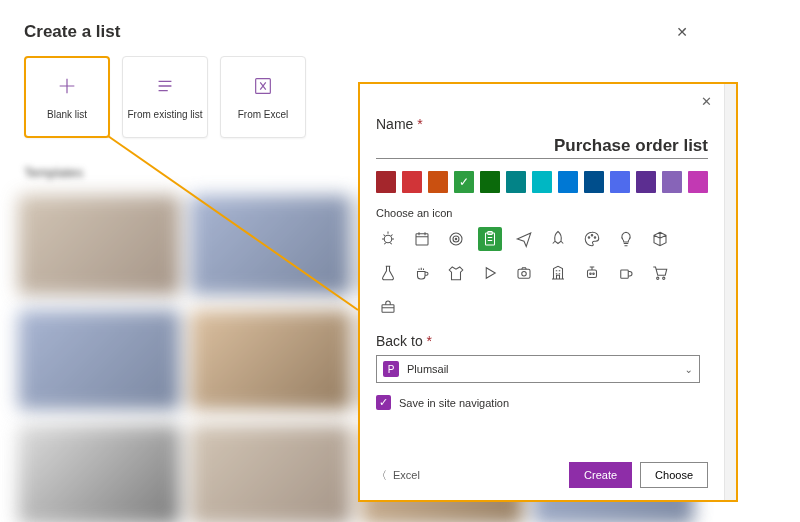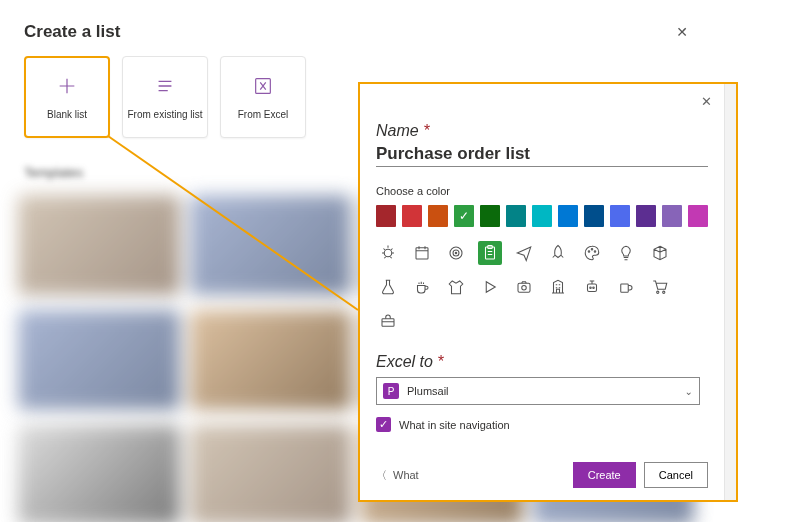--- a/index.html
+++ b/index.html
@@ -22,23 +22,23 @@
   .card .lbl { font-size: 10px; color: #333; }
   .blur-label { position: absolute; left: 24px; top: 165px; color: #444; filter: blur(3px); font-size: 13px; }
 
   .callout-line { position: absolute; stroke: #f2a100; stroke-width: 2; fill: none; pointer-events: none; }
 
   .panel-wrap { position: absolute; left: 358px; top: 82px; width: 380px; height: 420px; border: 2px solid #f2a100; background: #fff; display: flex; }
   .panel { flex: 1; overflow: hidden; position: relative; padding: 18px 16px 14px 16px; font-size: 12px; color: #323130; }
   .scrollbar { width: 12px; background: #f3f3f3; border-left: 1px solid #e5e5e5; }
   .panel-close { position: absolute; right: 12px; top: 10px; background: none; border: none; color: #666; font-size: 13px; cursor: pointer; }
 
-  .fld-label { font-size: 16px; color: #323130; margin-top: 20px; font-style: italic; }
+  .fld-label { font-size: 14px; color: #323130; margin-top: 14px; }
   .req::after { content: " *"; color: #a4262c; }
-  .name-input { width: 100%; border: none; border-bottom: 1px solid #888; font-size: 17px; font-weight: 600; padding: 4px 0 2px; margin-bottom: 12px; outline: none; color: #323130; }
+  .name-input { width: 100%; border: none; border-bottom: 1px solid #888; font-size: 17px; font-weight: 600; padding: 4px 0 2px; margin-bottom: 12px; outline: none; color: #323130; text-align: right; }
   .desc-input { width: 100%; border: none; border-bottom: 1px solid #bbb; font-size: 11px; padding: 3px 0 3px; margin-bottom: 14px; outline: none; color: #666; }
   .section-lbl { font-size: 11px; margin: 6px 0 8px; }
   .swatches { display: flex; gap: 6px; margin-bottom: 14px; }
   .sw { width: 22px; height: 22px; border-radius: 1px; cursor: pointer; display: flex; align-items: center; justify-content: center; color: #fff; font-size: 12px; }
   .icons-grid { display: flex; flex-wrap: wrap; gap: 10px; margin-bottom: 14px; width: 320px; }
   .ig { width: 24px; height: 24px; display: flex; align-items: center; justify-content: center; color: #555; cursor: pointer; border-radius: 2px; }
   .ig svg { width: 18px; height: 18px; stroke: currentColor; fill: none; stroke-width: 1.4; }
   .ig.sel { background: #2e9e41; color: #fff; }
   .save-row { margin-top: 4px; }
   .save-select { margin-top: 6px; width: 324px; height: 28px; border: 1px solid #888; display: flex; align-items: center; padding: 0 6px; gap: 8px; font-size: 11px; background: #fff; cursor: pointer; }
@@ -127,37 +127,37 @@
   </svg>
 
   <div class="panel-wrap">
     <div class="panel">
       <button class="panel-close">✕</button>
 
       <div class="fld-label req">Name</div>
       <input class="name-input" value="Purchase order list" style="">
 
 
-      <div class="section-lbl">Choose a color</div>
       <div class="swatches" id="swatches">
           <div class="sw" style="background: rgb(164, 38, 44);"></div>
           <div class="sw" style="background: rgb(209, 52, 56);"></div>
           <div class="sw" style="background: rgb(202, 80, 16);"></div>
           <div class="sw" style="background: rgb(46, 158, 65);">✓</div>
           <div class="sw" style="background: rgb(11, 106, 11);"></div>
           <div class="sw" style="background: rgb(3, 131, 135);"></div>
           <div class="sw" style="background: rgb(0, 183, 195);"></div>
           <div class="sw" style="background: rgb(0, 120, 212);"></div>
           <div class="sw" style="background: rgb(0, 78, 140);"></div>
           <div class="sw" style="background: rgb(79, 107, 237);"></div>
           <div class="sw" style="background: rgb(92, 46, 145);"></div>
           <div class="sw" style="background: rgb(135, 100, 184);"></div>
           <div class="sw" style="background: rgb(194, 57, 179);"></div>
         </div>
 
+      <div class="section-lbl">Choose an icon</div>
       <div class="icons-grid" id="iconGrid">
           <div class="ig">
             <svg viewBox="0 0 24 24">
               <circle cx="12" cy="12" r="5"></circle>
               <path d="M12 2v3M6 6l2 2M18 6l-2 2M4 12h3M17 12h3M7 19l2-2M17 19l-2-2"></path>
             </svg>
           </div>
           <div class="ig">
             <svg viewBox="0 0 24 24">
               <rect x="4" y="5" width="16" height="15" rx="1"></rect>
@@ -262,40 +262,40 @@
           </div>
           <div class="ig">
             <svg viewBox="0 0 24 24">
               <rect x="4" y="9" width="16" height="10" rx="1"></rect>
               <path d="M4 13h16M9 9V7a3 3 0 016 0v2"></path>
             </svg>
           </div>
         </div>
 
       <div class="save-row">
-        <div class="fld-label req">Excel to</div>
+        <div class="fld-label req">Back to</div>
         <div class="save-select">
           <span class="site-badge">P</span>
           <span>Plumsail</span>
           <span class="chev">⌄</span>
         </div>
       </div>
 
       <div class="chk-row">
         <span class="chk">✓</span>
-        <span>What in site navigation</span>
+        <span>Save in site navigation</span>
       </div>
 
       <div class="footer">
         <button class="back-btn">
           <span>〈</span>
-          <span>What</span>
+          <span>Excel</span>
         </button>
         <div class="btns">
           <button class="btn primary">Create</button>
-          <button class="btn">Cancel</button>
+          <button class="btn">Choose</button>
         </div>
       </div>
     </div>
     <div class="scrollbar"></div>
   </div>
 
 </div>
 
 </body></html>

